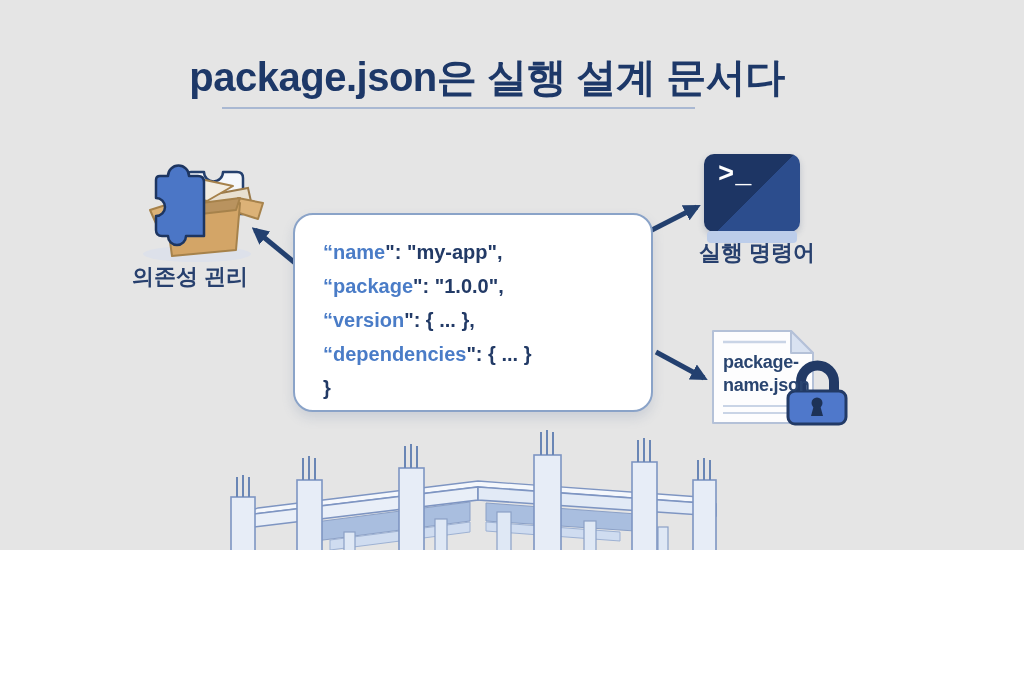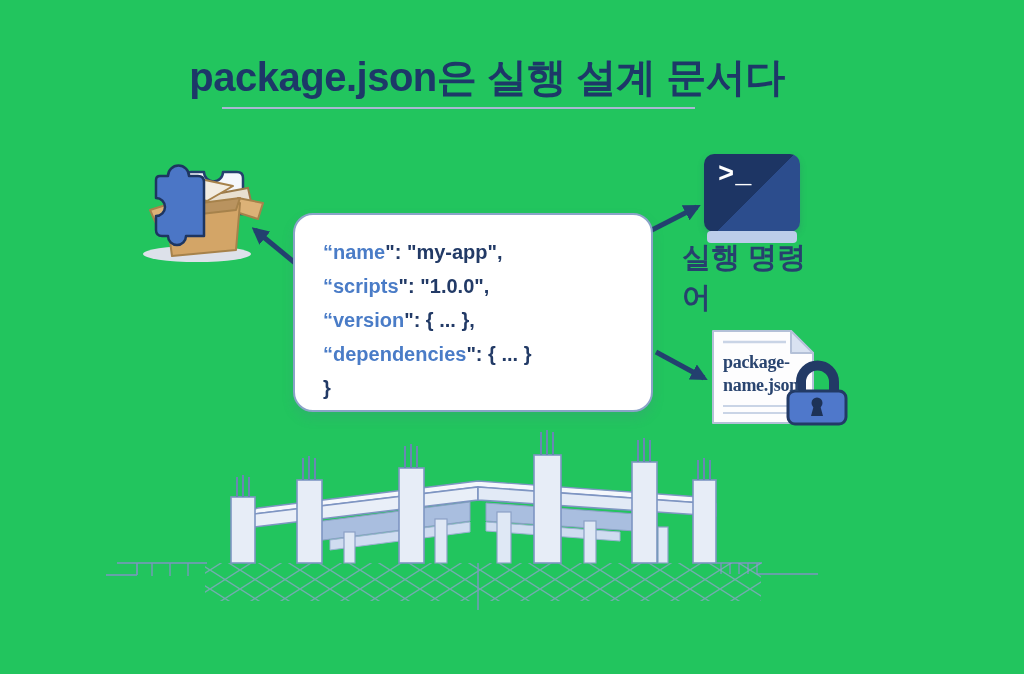--- a/index.html
+++ b/index.html
@@ -1,19 +1,19 @@
 <!DOCTYPE html>
 <html><head>
 <meta charset="utf-8">
 <style>
   html,body{margin:0;padding:0;}
   body{font-family:"Liberation Sans",sans-serif;}
   .canvas{
-    position:relative;width:1024px;height:674px;overflow:hidden;
-    background:#22c55e;
+    position:relative;width:1024px;height:550px;overflow:hidden;
+    background:#e5e5e5;
   }
   .page-title{
     position:absolute;left:0;top:50px;width:974px;text-align:center;
     font-size:40px;font-weight:bold;color:#1d3868;letter-spacing:-0.5px;
   }
   .title-underline{
     position:absolute;left:222px;top:107px;width:473px;height:2px;
     background:#a9b8d2;
   }
   .svg-layer{position:absolute;left:0;top:0;width:1024px;height:683px;}
@@ -22,22 +22,22 @@
     background:#ffffff;border:2px solid #8aa3c8;border-radius:20px;
     box-shadow:0 6px 12px rgba(90,110,150,0.18);
     box-sizing:border-box;padding:20px 0 0 28px;
   }
   .code-line{
     font-size:20px;font-weight:bold;line-height:34px;color:#223a66;
     white-space:pre;
   }
   .code-line .k{color:#4a7cc7;}
   .label{
-    position:absolute;font-size:29px;font-weight:bold;color:#27406e;
-    width:150px;
+    position:absolute;font-size:22px;font-weight:bold;color:#27406e;
+    text-align:center;width:150px;
   }
   .dep-label{left:115px;top:262px;}
   .cmd-label{left:682px;top:238px;}
   .repro-label{left:697px;top:433px;}
   .terminal{
     position:absolute;left:704px;top:154px;width:96px;height:78px;
     border-radius:10px;
     background:linear-gradient(135deg,#1d3564 0%,#1d3564 52%,#2c4d8d 52%,#2c4d8d 100%);
     box-shadow:0 3px 6px rgba(60,80,120,0.25);
   }
@@ -47,21 +47,20 @@
   }
   .terminal-glyph{
     position:absolute;left:14px;top:6px;color:#ffffff;
     font-family:"Liberation Mono",monospace;font-size:27px;font-weight:bold;
     letter-spacing:1px;
   }
   .lockfile-name{
     position:absolute;left:723px;top:351px;width:90px;
     font-size:18px;font-weight:bold;color:#2a4570;line-height:23px;
     letter-spacing:-0.3px;
-    font-family:Liberation Serif, serif;
   }
 </style>
 </head>
 <body>
 
 <div class="canvas">
 
   <svg class="svg-layer" width="1024" height="683" viewBox="0 0 1024 683">
     <defs>
       <marker id="ah" viewBox="0 0 10 10" refX="7.5" refY="5" markerWidth="3.4" markerHeight="3.4" orient="auto-start-reverse">
@@ -157,31 +156,32 @@
         <path d="M698 460 V480 M704 458 V480 M710 460 V480"></path>
       </g>
     </g>
   </svg>
 
   <div class="page-title">package.json은 실행 설계 문서다</div>
   <div class="title-underline"></div>
 
   <div class="card">
     <div class="code-line"><span class="k">“name</span><span class="r">": "my-app",</span></div>
-    <div class="code-line"><span class="k">“scripts</span><span class="r">": "1.0.0",</span></div>
+    <div class="code-line"><span class="k">“package</span><span class="r">": "1.0.0",</span></div>
     <div class="code-line"><span class="k">“version</span><span class="r">": { ... },</span></div>
     <div class="code-line"><span class="k">“dependencies</span><span class="r">": { ... }</span></div>
     <div class="code-line"><span class="k"></span><span class="r">}</span></div>
   </div>
 
   <div class="terminal">
     <span class="terminal-glyph">&gt;_</span>
   </div>
   <div class="terminal-base"></div>
 
   <div class="lockfile-name">
     <div>package-</div>
     <div>name.json</div>
   </div>
 
+  <div class="label dep-label">의존성 괸리</div>
   <div class="label cmd-label">실행 명령어</div>
 
 </div>
 
 </body></html>

